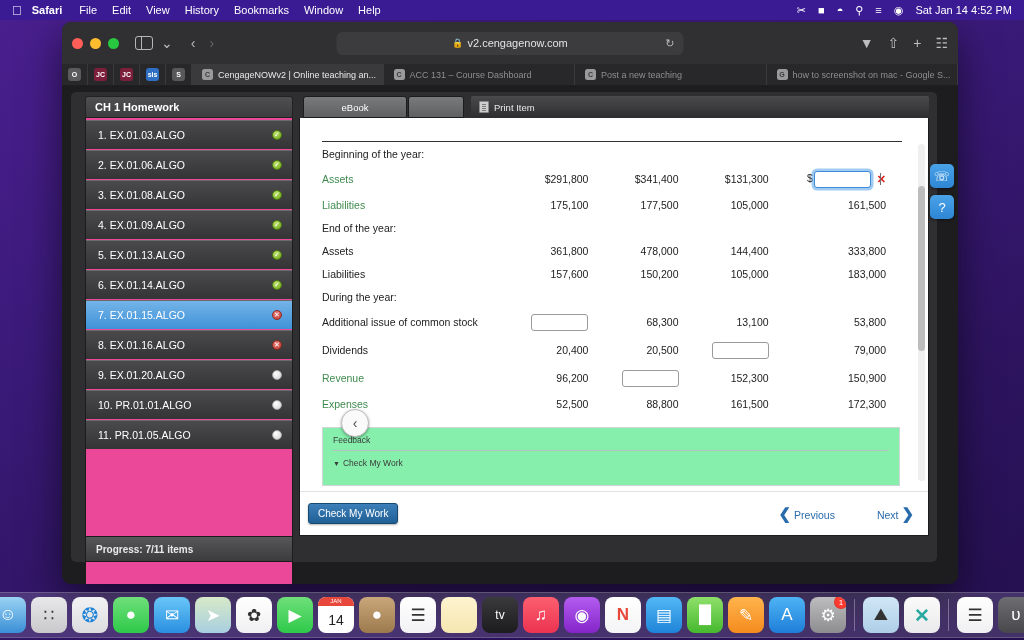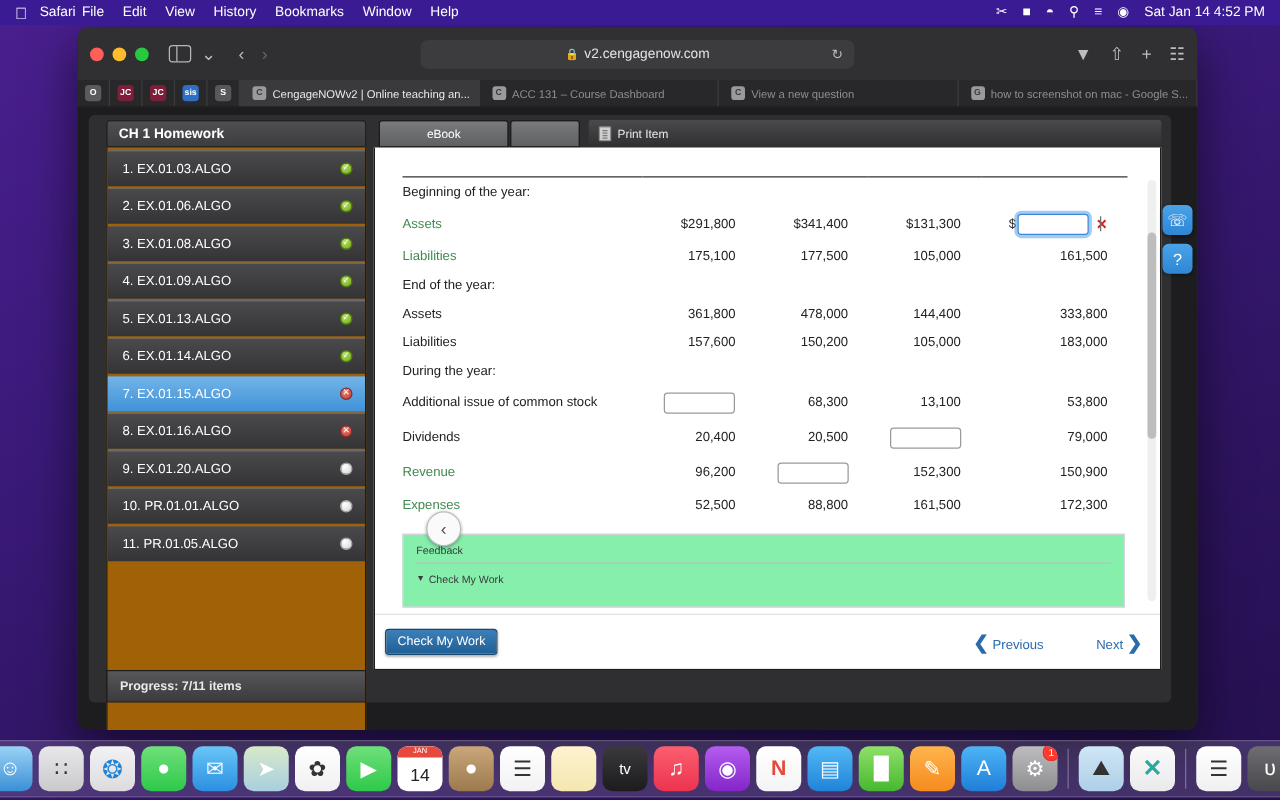--- a/index.html
+++ b/index.html
@@ -17,21 +17,21 @@
   .menubar {
     position: absolute; top: 0; left: 0; width: 1024px; height: 20px;
     background: #3a1b93;
     display: flex; align-items: center;
     color: #fff; font-size: 11px;
     padding: 0 8px;
     z-index: 50;
   }
   .menubar .apple { font-size: 13px; margin: 0 10px 0 4px; line-height: 1; }
   .menubar .mi { margin-right: 15px; white-space: nowrap; }
-  .menubar .mi.bold { font-weight: normal; margin-right: 5px; }
+  .menubar .mi.bold { font-weight: bold; margin-right: 17px; }
   .menubar .right { margin-left: auto; display: flex; align-items: center; gap: 12px; padding-right: 4px;}
   .menubar .right .clock { font-size: 11px; white-space: nowrap; }
   .ic { display: inline-block; line-height: 1; }
 
   
   .browser {
     position: absolute; left: 62px; top: 22px;
     width: 896px; height: 562px;
     background: #2b2b2d;
     border-radius: 9px;
@@ -95,21 +95,21 @@
   .ttab-rest { flex: 1; margin-left: 7px; background: linear-gradient(#4a4a4c,#2e2e30);
                display: flex; align-items: center; gap: 5px; padding-left: 8px;
                color: #e8e8e8; font-size: 9.5px; border-radius: 2px; }
   .print-ico { width: 10px; height: 12px; background: #cfcfcf; border: 1px solid #8a8a8a; border-radius: 1px; position: relative; }
   .print-ico:after { content:''; position:absolute; left:2px; right:2px; top:2px; height:1px; background:#7a7a7a;
                      box-shadow: 0 2px 0 #7a7a7a, 0 4px 0 #7a7a7a, 0 6px 0 #7a7a7a; }
 
   
   .navwrap {
     position: absolute; left: 14px; top: 26px; width: 208px; height: 484px;
-    background: #a16207; border: 1px solid #1c1c1c; border-top: none;
+    background: #ec4899; border: 1px solid #1c1c1c; border-top: none;
     padding: 2px 0 0 0; overflow: hidden;
   }
   .navlist { padding: 0 0 0 0; }
   .navitem {
     position: relative;
     height: 28.5px; margin: 0 0 1.5px 0;
     background: linear-gradient(#4a4a4c, #343436);
     color: #fff; font-size: 10.5px;
     display: flex; align-items: center; padding: 0 10px 0 12px;
     border-top: 1px solid #6a6a6c;
@@ -302,21 +302,21 @@
       <div class="btab active">
         <span class="bico">C</span>
         <span>CengageNOWv2 | Online teaching an...</span>
       </div>
       <div class="btab">
         <span class="bico">C</span>
         <span>ACC 131 – Course Dashboard</span>
       </div>
       <div class="btab">
         <span class="bico">C</span>
-        <span>View a new question</span>
+        <span>Post a new teaching</span>
       </div>
       <div class="btab">
         <span class="bico">G</span>
         <span>how to screenshot on mac - Google S...</span>
       </div>
     </div>
 
   <div class="page">
     <div class="appshell">
 

